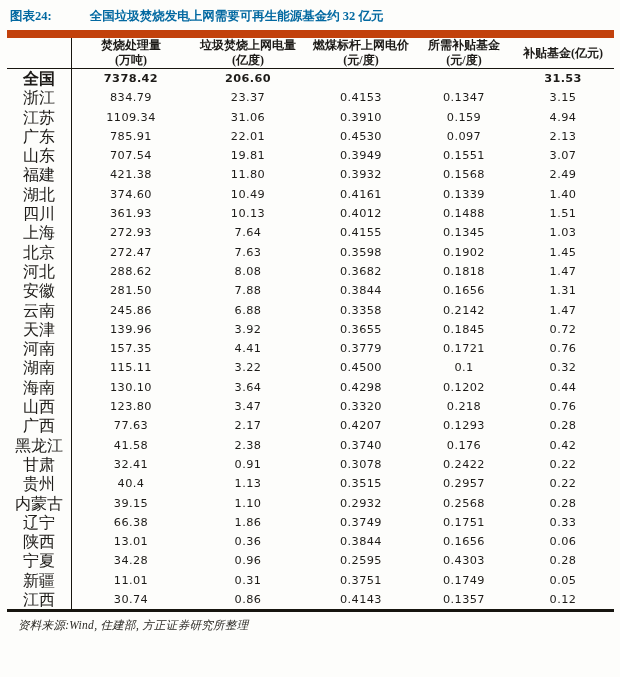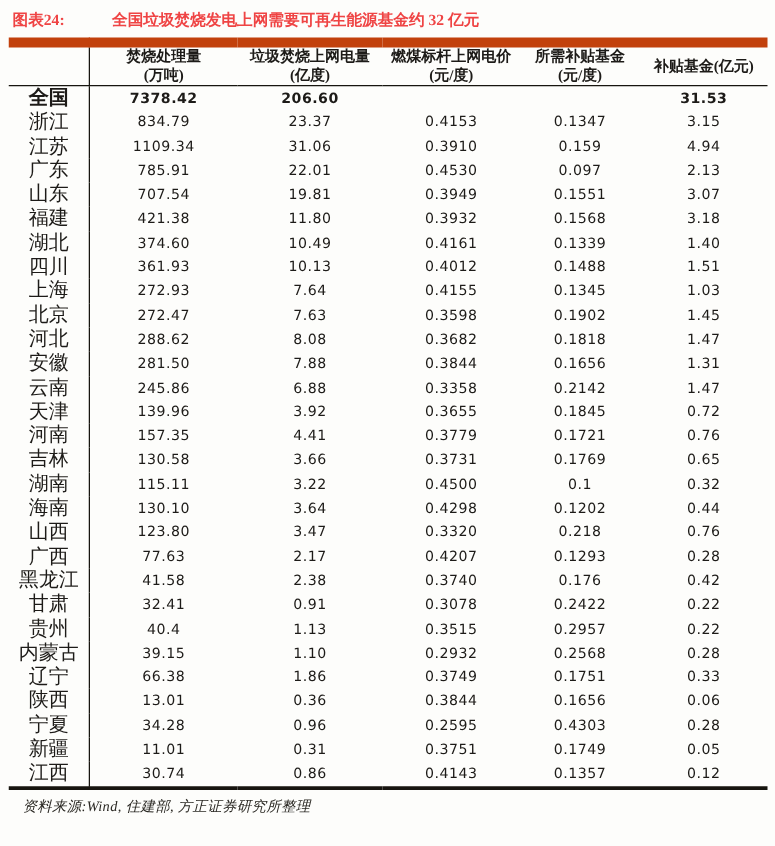--- a/index.html
+++ b/index.html
@@ -10,21 +10,21 @@
     font-family: "Liberation Serif", "DejaVu Serif", serif;
     color: #1d1b18;
   }
   .page { position: relative; width: 620px; height: 677px; }
 
   
   .title-row {
     padding: 7px 0 0 10px;
     font-size: 12.5px;
     font-weight: bold;
-    color: #ef4444;
+    color: #0369a1;
     height: 18px;
     line-height: 18px;
     white-space: nowrap;
   }
   .figure-label { display: inline-block; margin-right: 38px; }
 
   
   table.data-table {
     width: 606px;
     margin: 5px 0 0 7px;
@@ -158,21 +158,21 @@
           <td class="num">0.3949</td>
           <td class="num">0.1551</td>
           <td class="num">3.07</td>
         </tr>
         <tr>
           <th class="region-col">福建</th>
           <td class="num">421.38</td>
           <td class="num">11.80</td>
           <td class="num">0.3932</td>
           <td class="num">0.1568</td>
-          <td class="num">3.18</td>
+          <td class="num">2.49</td>
         </tr>
         <tr>
           <th class="region-col">湖北</th>
           <td class="num">374.60</td>
           <td class="num">10.49</td>
           <td class="num">0.4161</td>
           <td class="num">0.1339</td>
           <td class="num">1.40</td>
         </tr>
         <tr>
@@ -233,28 +233,20 @@
         </tr>
         <tr>
           <th class="region-col">河南</th>
           <td class="num">157.35</td>
           <td class="num">4.41</td>
           <td class="num">0.3779</td>
           <td class="num">0.1721</td>
           <td class="num">0.76</td>
         </tr>
         <tr>
-          <th class="region-col">吉林</th>
-          <td class="num">130.58</td>
-          <td class="num">3.66</td>
-          <td class="num">0.3731</td>
-          <td class="num">0.1769</td>
-          <td class="num">0.65</td>
-        </tr>
-        <tr>
           <th class="region-col">湖南</th>
           <td class="num">115.11</td>
           <td class="num">3.22</td>
           <td class="num">0.4500</td>
           <td class="num">0.1</td>
           <td class="num">0.32</td>
         </tr>
         <tr>
           <th class="region-col">海南</th>
           <td class="num">130.10</td>

